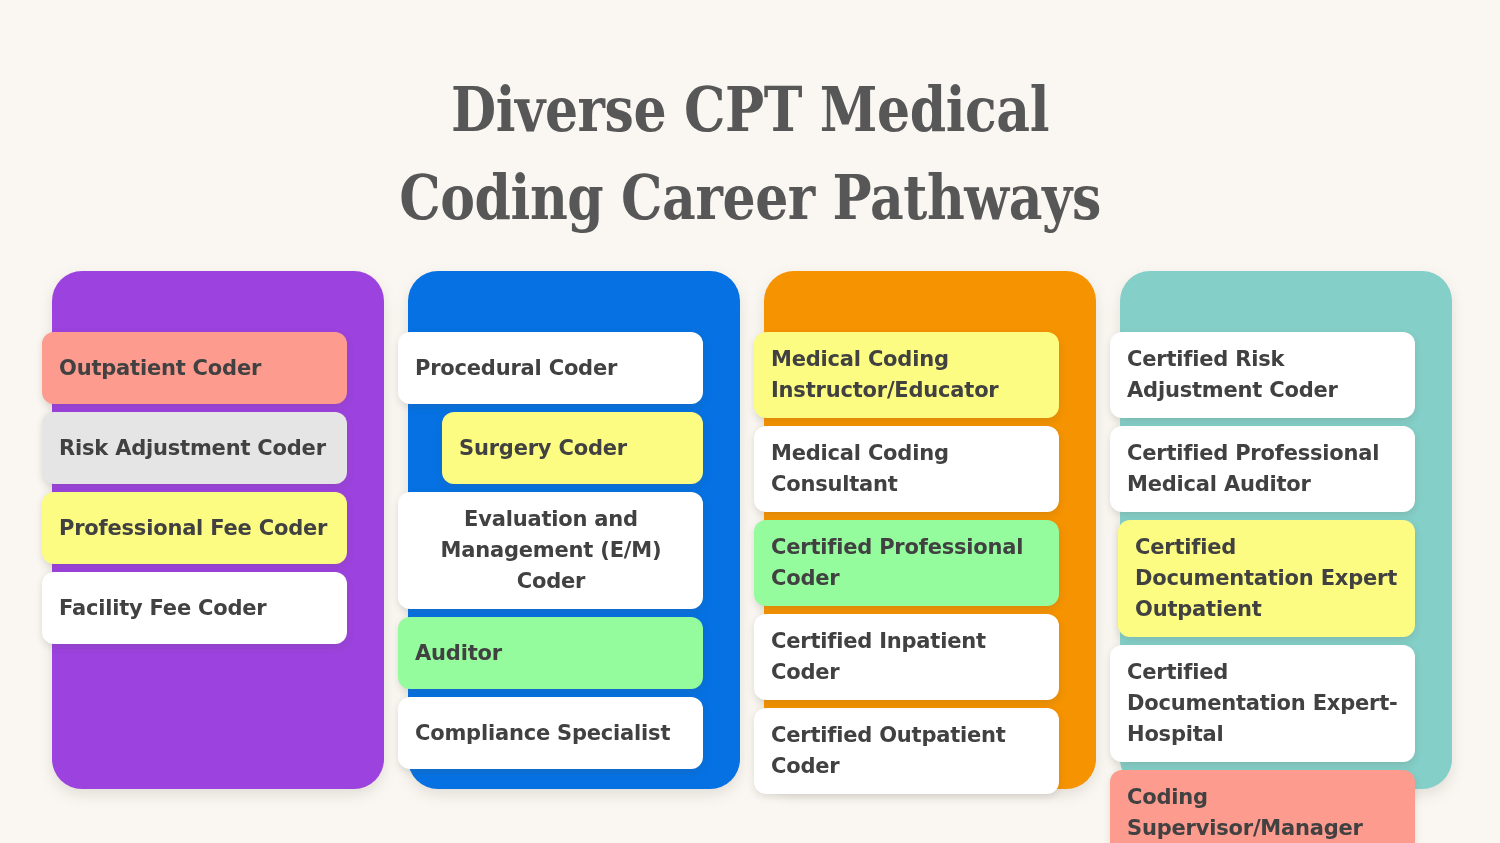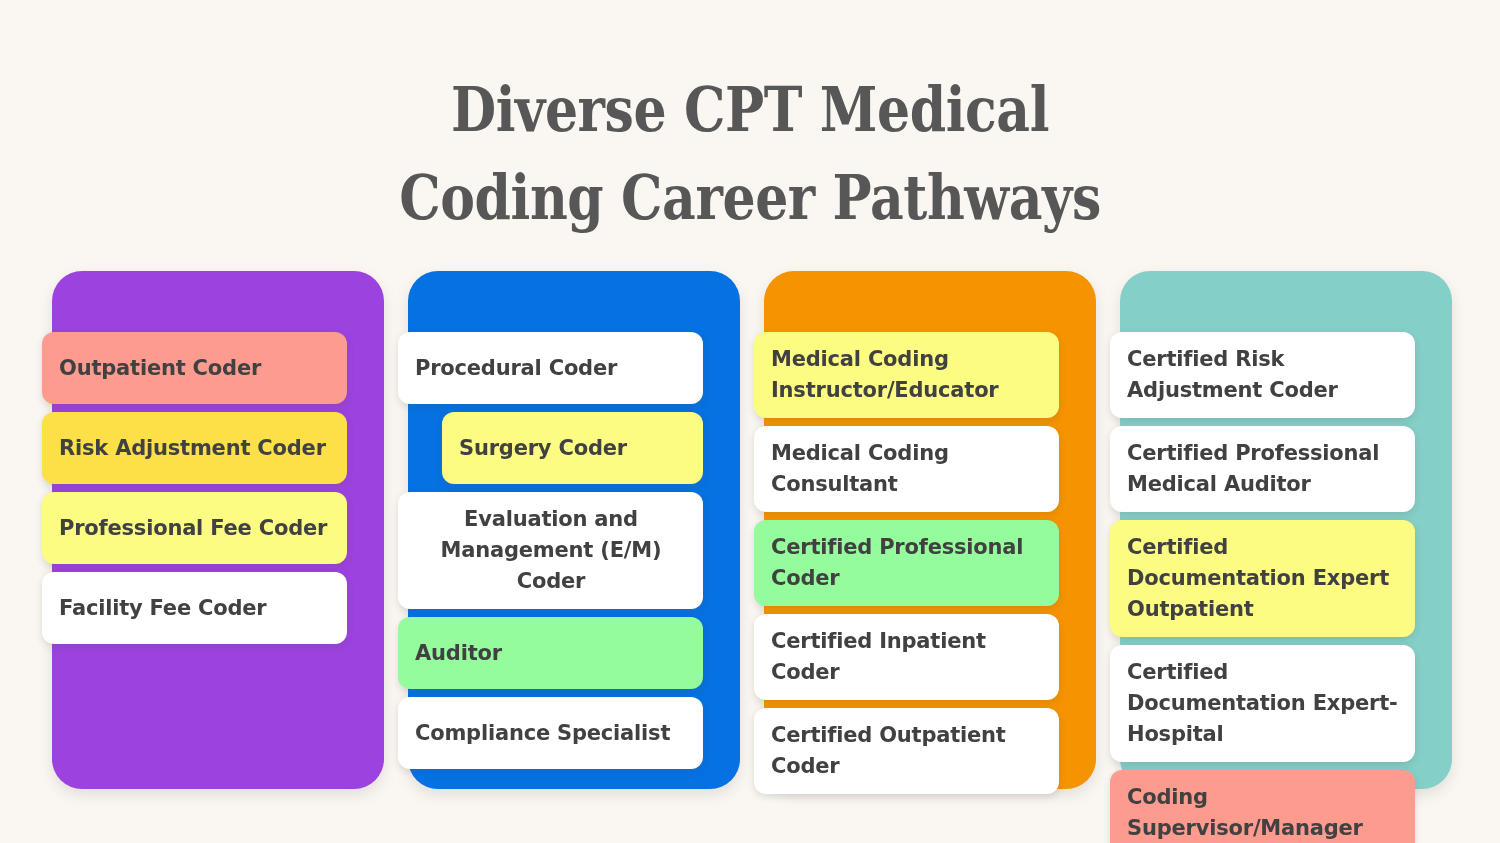--- a/index.html
+++ b/index.html
@@ -101,21 +101,21 @@
     <div class="title-line">Diverse CPT Medical</div>
     <div class="title-line">Coding Career Pathways</div>
   </div>
 
   <div class="columns">
       <div class="column" style="background: rgb(156, 66, 222);">
         <div class="pill-stack">
           <div class="pill" style="background: rgb(252, 155, 142);">
             <span class="pill-label">Outpatient Coder</span>
           </div>
-          <div class="pill" style="background: #fde047;">
+          <div class="pill" style="background: #e5e5e5;">
             <span class="pill-label">Risk Adjustment Coder</span>
           </div>
           <div class="pill" style="background: rgb(253, 252, 130);">
             <span class="pill-label">Professional Fee Coder</span>
           </div>
           <div class="pill" style="background: rgb(255, 255, 255);">
             <span class="pill-label">Facility Fee Coder</span>
           </div>
         </div>
       </div>
@@ -158,21 +158,21 @@
         </div>
       </div>
       <div class="column" style="background: rgb(132, 207, 200);">
         <div class="pill-stack">
           <div class="pill two-line" style="background: rgb(255, 255, 255);">
             <span class="pill-label">Certified Risk Adjustment Coder</span>
           </div>
           <div class="pill two-line" style="background: rgb(255, 255, 255);">
             <span class="pill-label">Certified Professional Medical Auditor</span>
           </div>
-          <div class="pill two-line" style="background: rgb(253, 252, 130);">
+          <div class="pill two-line" style="background: rgb(253, 252, 130); margin-left: 8px;">
             <span class="pill-label">Certified Documentation Expert Outpatient</span>
           </div>
           <div class="pill two-line" style="background: rgb(255, 255, 255);">
             <span class="pill-label">Certified Documentation Expert-Hospital</span>
           </div>
           <div class="pill two-line" style="background: rgb(252, 155, 142);">
             <span class="pill-label">Coding Supervisor/Manager</span>
           </div>
         </div>
       </div>

